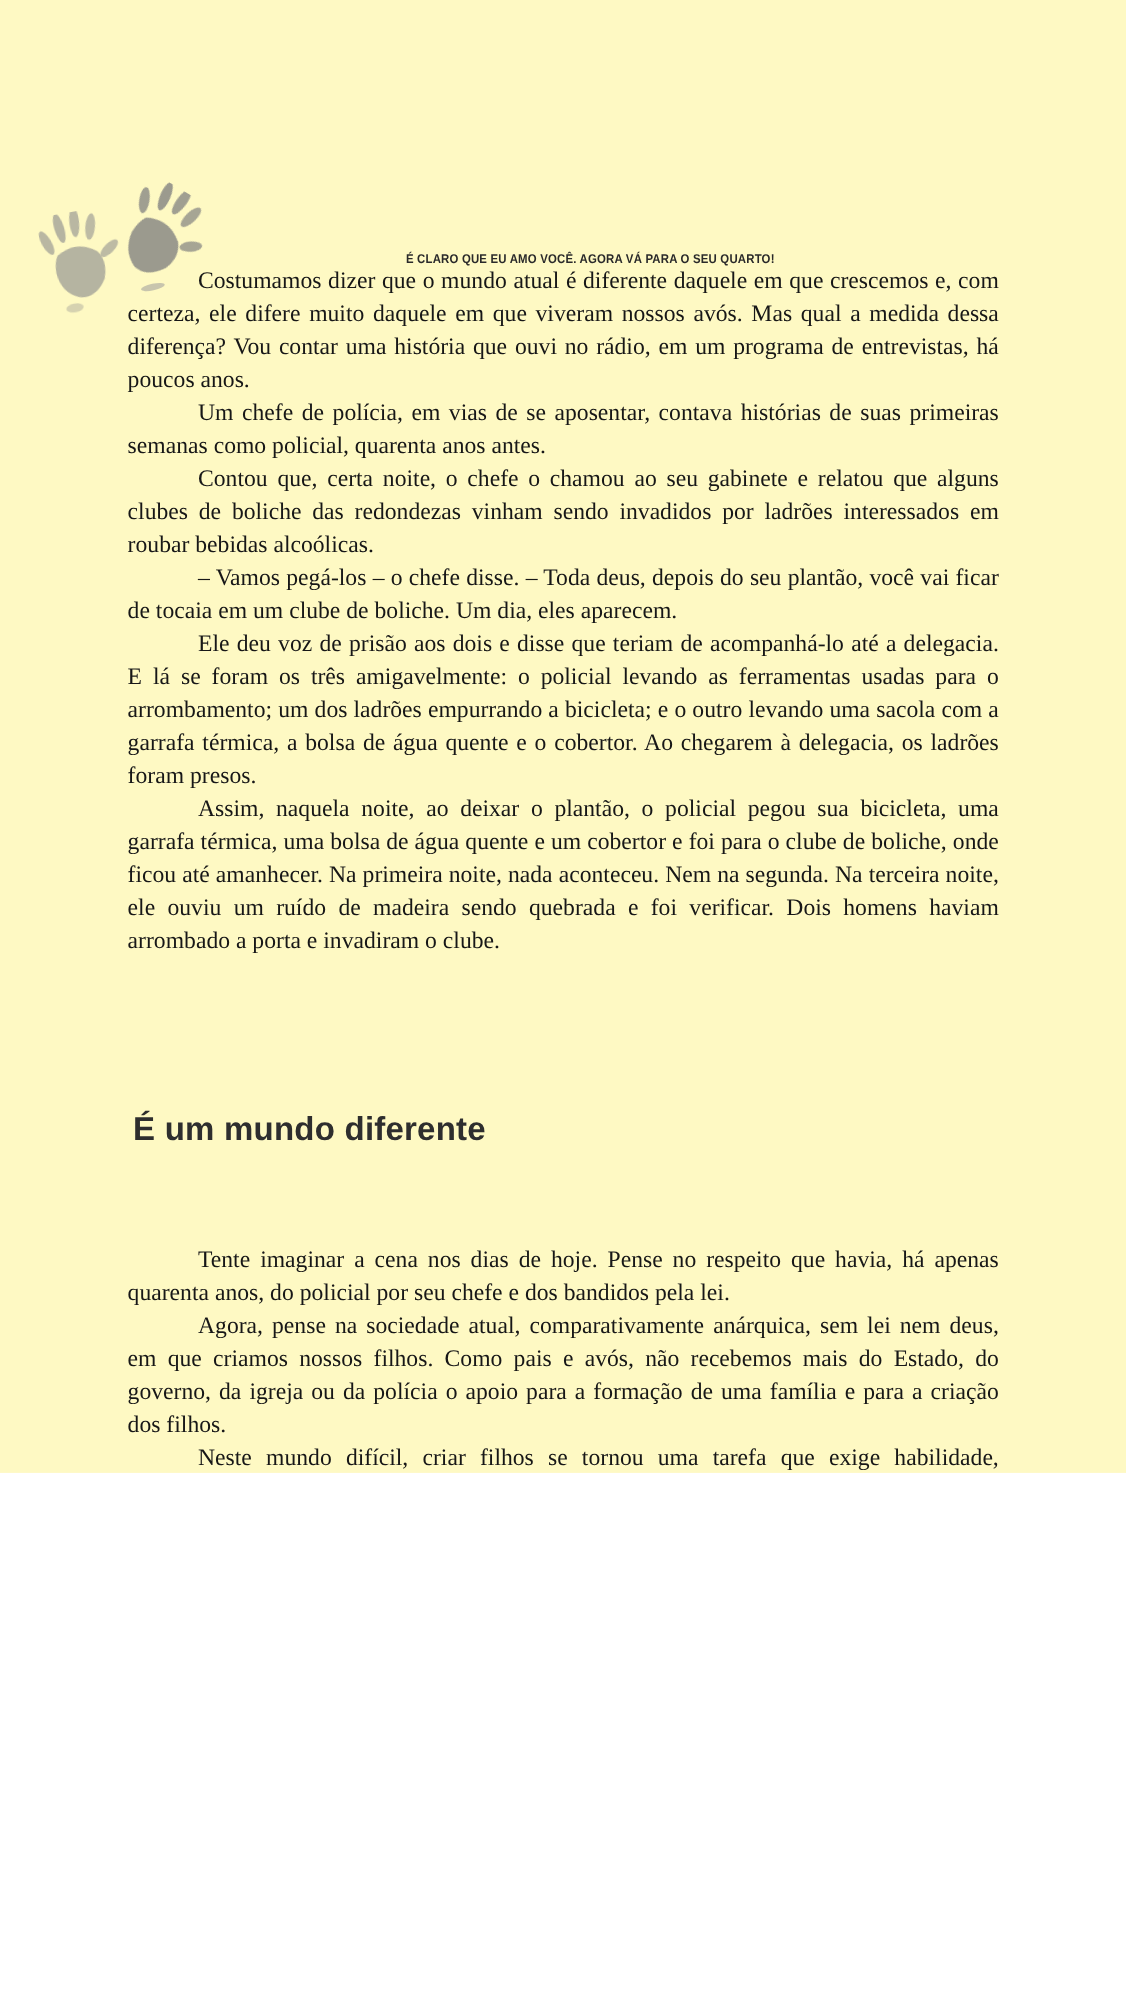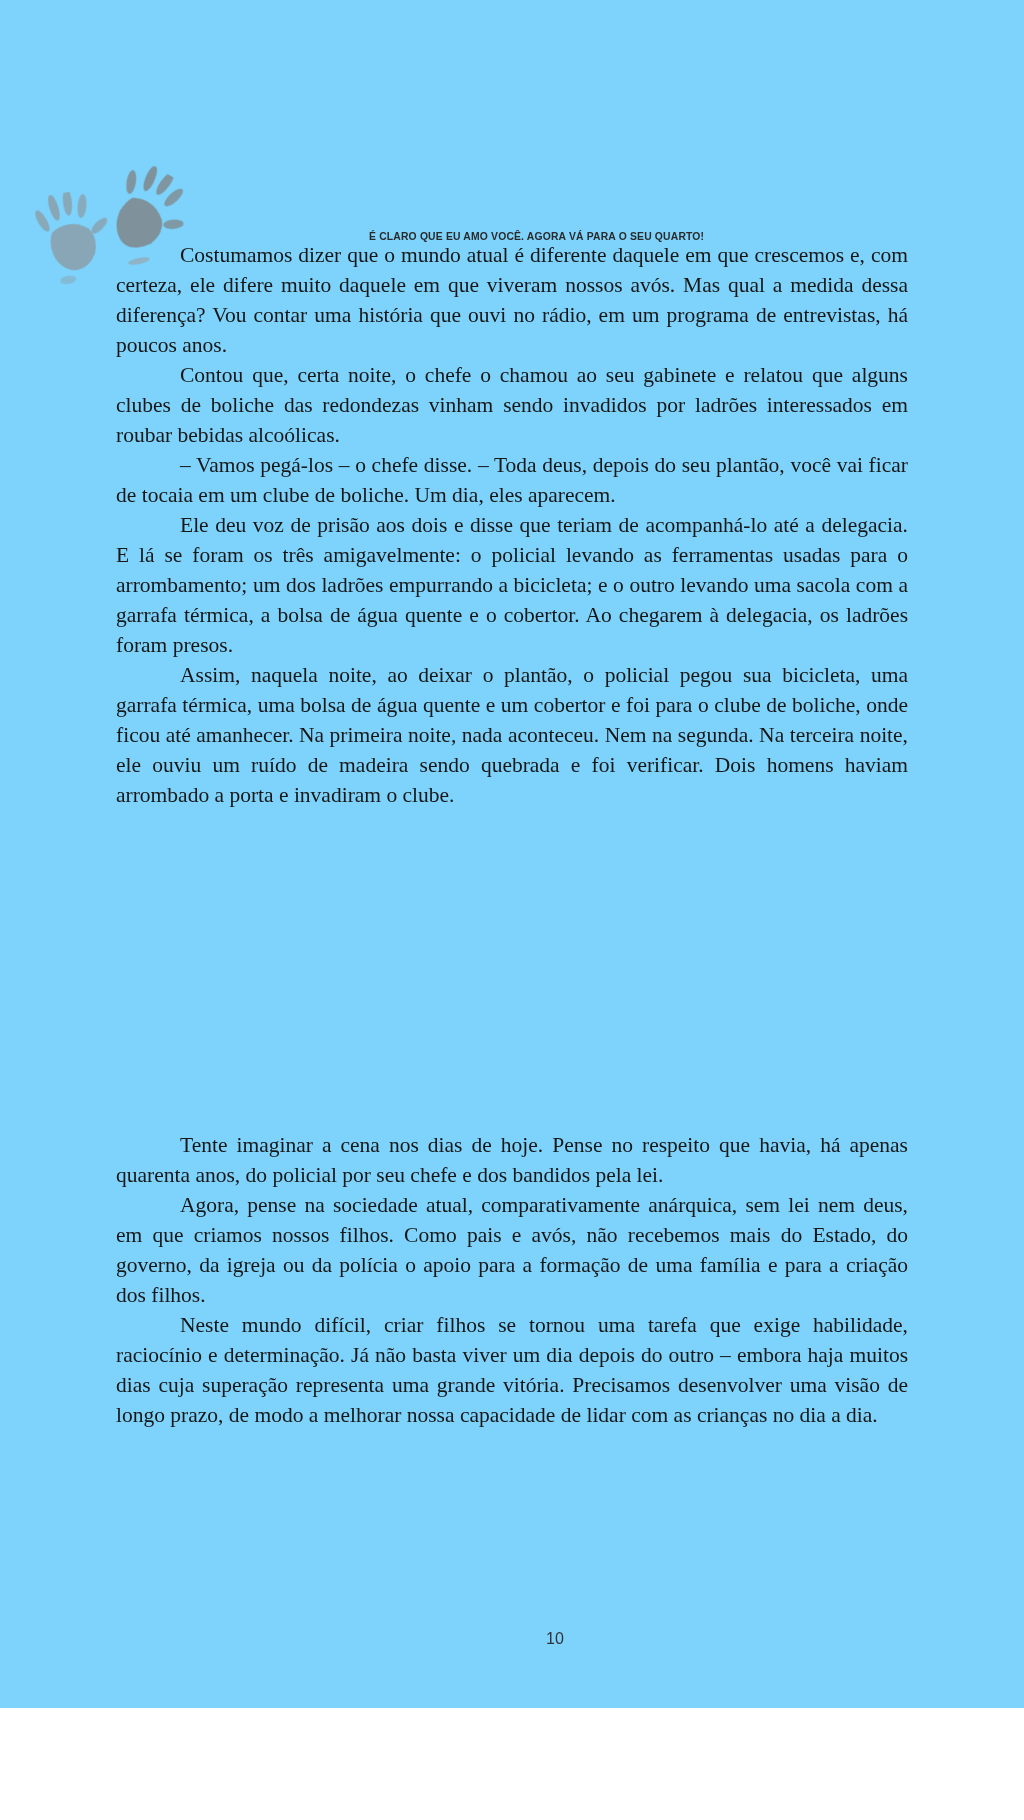--- a/index.html
+++ b/index.html
@@ -1,19 +1,19 @@
 <!DOCTYPE html>
 <html lang="pt"><head>
 <meta charset="utf-8">
 <style>
   html,body { margin:0; padding:0; background:#ffffff; }
   .page {
     position:relative;
-    width:1024px; height:1708px;
-    background:#7dd3fc;
+    width:1024px; height:1339px;
+    background:#fef9c3;
     font-family:"Liberation Serif", serif;
     color:#1a1a1a;
     overflow:hidden;
   }
 
   
   .running-head {
     position:absolute;
     top:230px; left:352px; width:340px;
     text-align:center;
@@ -102,26 +102,28 @@
       <path fill-opacity="0.95" d="M27 45 Q50 33 70 50 Q80 63 73 80 Q60 100 43 96 Q25 88 22 66 Q22 53 27 45 Z"></path>
     </g>
   </svg>
 
   <div class="smudge"></div>
 
   <div class="running-head">É CLARO QUE EU AMO VOCÊ. AGORA VÁ PARA O SEU QUARTO!</div>
 
   <div class="textblock tb1">
     <p>Costumamos dizer que o mundo atual é diferente daquele em que crescemos e, com certeza, ele difere muito daquele em que viveram nossos avós. Mas qual a medida dessa diferença? Vou contar uma história que ouvi no rádio, em um programa de entrevistas, há poucos anos.</p>
+    <p>Um chefe de polícia, em vias de se aposentar, contava histórias de suas primeiras semanas como policial, quarenta anos antes.</p>
     <p>Contou que, certa noite, o chefe o chamou ao seu gabinete e relatou que alguns clubes de boliche das redondezas vinham sendo invadidos por ladrões interessados em roubar bebidas alcoólicas.</p>
     <p>– Vamos pegá-los – o chefe disse. – Toda deus, depois do seu plantão, você vai ficar de tocaia em um clube de boliche. Um dia, eles aparecem.</p>
     <p>Ele deu voz de prisão aos dois e disse que teriam de acompanhá-lo até a delegacia. E lá se foram os três amigavelmente: o policial levando as ferramentas usadas para o arrombamento; um dos ladrões empurrando a bicicleta; e o outro levando uma sacola com a garrafa térmica, a bolsa de água quente e o cobertor. Ao chegarem à delegacia, os ladrões foram presos.</p>
     <p>Assim, naquela noite, ao deixar o plantão, o policial pegou sua bicicleta, uma garrafa térmica, uma bolsa de água quente e um cobertor e foi para o clube de boliche, onde ficou até amanhecer. Na primeira noite, nada aconteceu. Nem na segunda. Na terceira noite, ele ouviu um ruído de madeira sendo quebrada e foi verificar. Dois homens haviam arrombado a porta e invadiram o clube.</p>
   </div>
 
+  <h2 class="section-heading">É um mundo diferente</h2>
 
   <div class="textblock tb2">
     <p>Tente imaginar a cena nos dias de hoje. Pense no respeito que havia, há apenas quarenta anos, do policial por seu chefe e dos bandidos pela lei.</p>
     <p>Agora, pense na sociedade atual, comparativamente anárquica, sem lei nem deus, em que criamos nossos filhos. Como pais e avós, não recebemos mais do Estado, do governo, da igreja ou da polícia o apoio para a formação de uma família e para a criação dos filhos.</p>
     <p>Neste mundo difícil, criar filhos se tornou uma tarefa que exige habilidade, raciocínio e determinação. Já não basta viver um dia depois do outro – embora haja muitos dias cuja superação representa uma grande vitória. Precisamos desenvolver uma visão de longo prazo, de modo a melhorar nossa capacidade de lidar com as crianças no dia a dia.</p>
   </div>
 
   <div class="page-number">10</div>
 
 </div>

